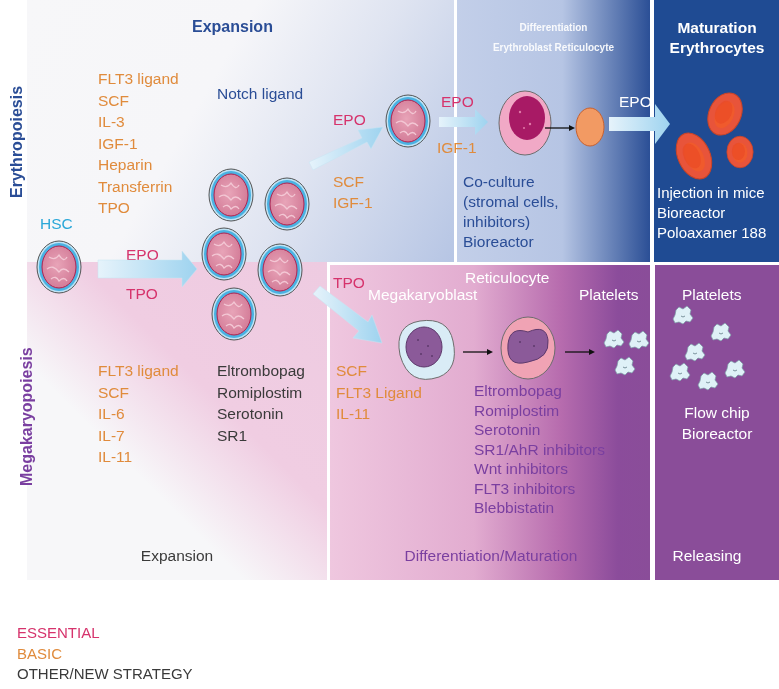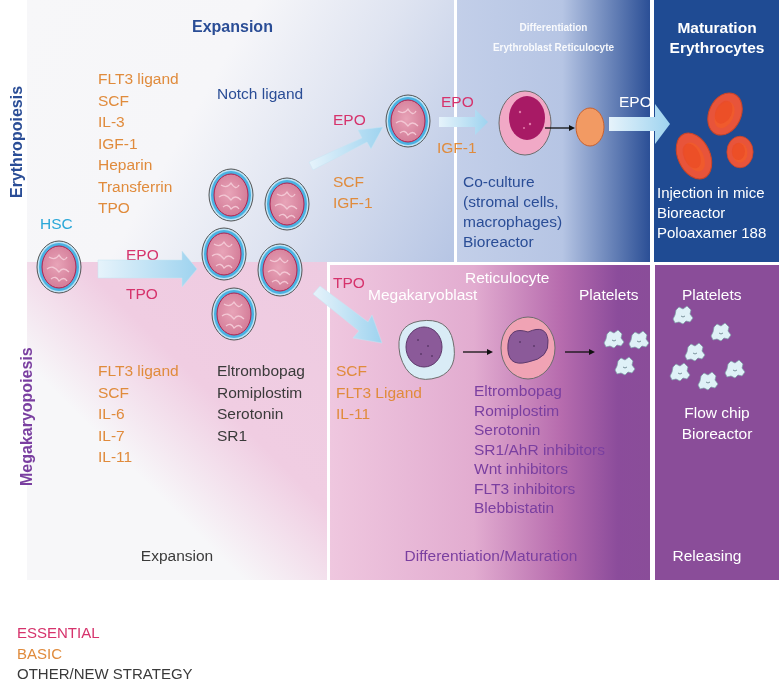--- a/index.html
+++ b/index.html
@@ -83,21 +83,21 @@
   <div>IGF-1</div>
 </div>
 
 <div class="abs txt pink" style="left:441px; top:92px;">EPO</div>
 <div class="abs txt orange" style="left:437px; top:138px;">IGF-1</div>
 <div class="abs txt white" style="left:619px; top:92px;">EPO</div>
 
 <div class="abs txt navy" style="left:463px; top:172px; line-height:20px;">
   <div>Co-culture</div>
   <div>(stromal cells,</div>
-  <div>macrophages)</div>
+  <div>inhibitors)</div>
   <div>Bioreactor</div>
 </div>
 
 <div class="abs txt white" style="left:657px; top:183px; line-height:20px; font-size:15px;">
   <div>Injection in mice</div>
   <div>Bioreactor</div>
   <div>Poloaxamer 188</div>
 </div>
 
 <div class="abs txt pink" style="left:333px; top:273px;">TPO</div>

